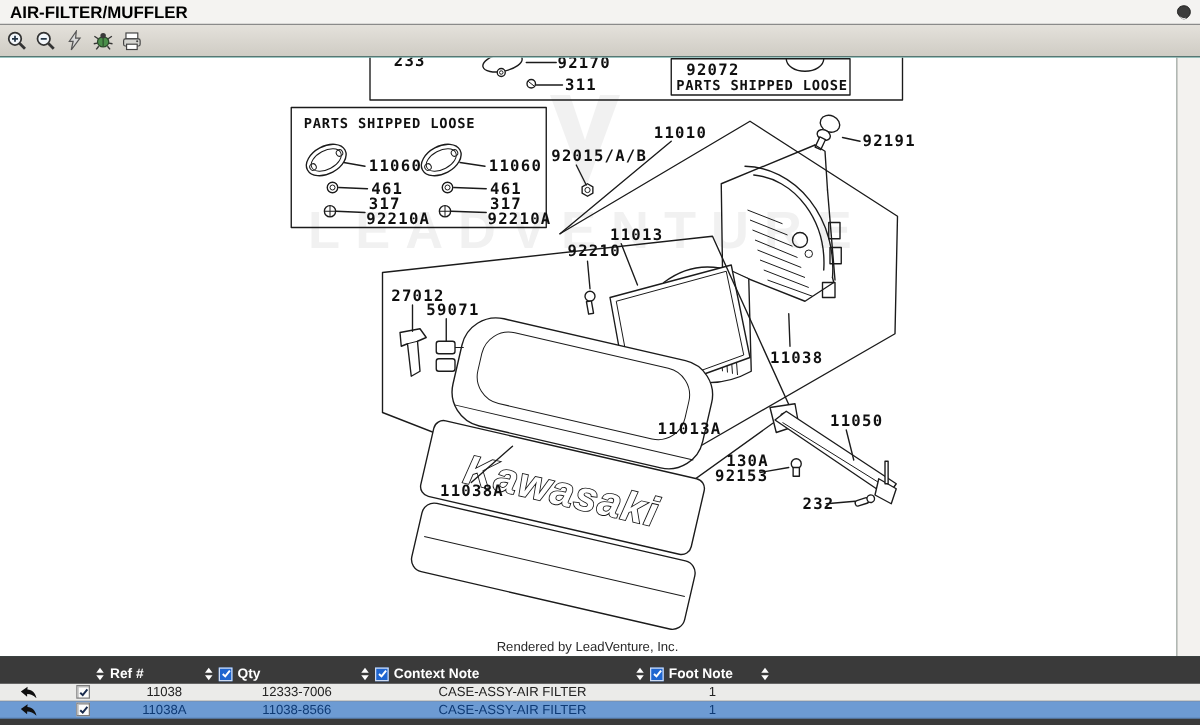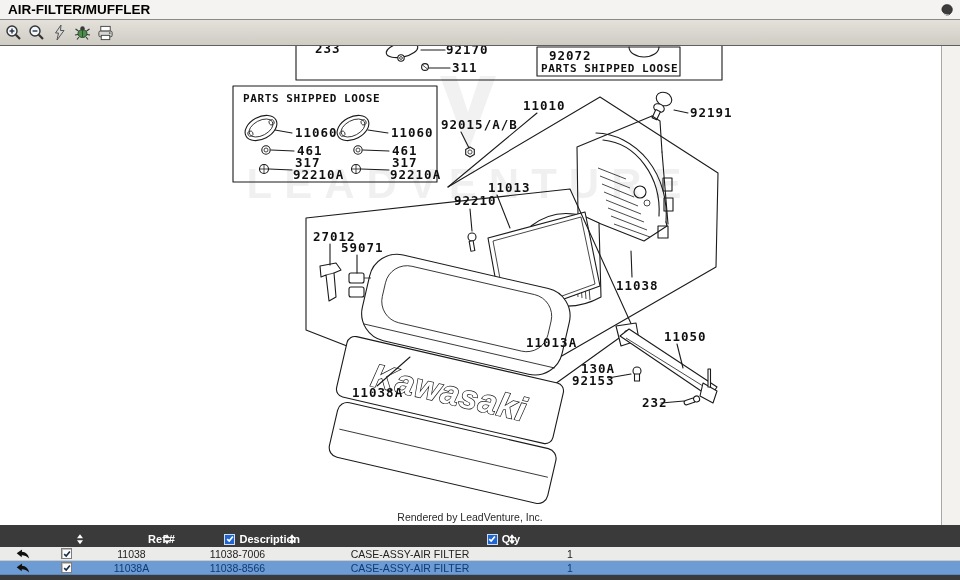--- a/index.html
+++ b/index.html
@@ -26,21 +26,21 @@
   .dlabel{font:bold 12.5px "DejaVu Sans Mono",monospace;letter-spacing:1px;fill:#101010;}
   .dlabel.small{font-size:11px;letter-spacing:0.6px;}
   .wm{opacity:0.055;fill:#000;}
   .brandtxt{font:italic bold 33px "Liberation Sans",sans-serif;letter-spacing:1px;fill:#ffffff;stroke:#141414;stroke-width:1.4px;paint-order:stroke;}
   .renderedby{font:10.5px "Liberation Sans",sans-serif;fill:#2a2a2a;}
 
   
   .tablewrap{position:absolute;top:525px;left:0;width:960px;height:55px;background:#3a3a3a;}
   .tgrid{display:grid;grid-template-columns:45px 43px 87px 125px 220px 100px 185px 1fr;}
   .thead{height:22px;background:#3a3a3a;color:#fff;}
-  .th{position:relative;display:flex;align-items:center;justify-content:flex-end;gap:4px;font-size:11px;font-weight:bold;height:28px;}
+  .th{position:relative;display:flex;align-items:center;justify-content:flex-start;gap:4px;font-size:11px;font-weight:bold;height:28px;}
   .hlbl{white-space:nowrap;}
   .sort{position:absolute;right:5px;top:50%;transform:translateY(-50%);display:flex;flex-direction:column;align-items:center;}
   .sort .su{width:0;height:0;border-left:3.5px solid transparent;border-right:3.5px solid transparent;border-bottom:4px solid #fff;margin-bottom:1.5px;}
   .sort .sd{width:0;height:0;border-left:3.5px solid transparent;border-right:3.5px solid transparent;border-top:4px solid #fff;}
   .hcb{width:11px;height:11px;background:#1f66d0;border:1px solid #cfdcf2;box-sizing:border-box;display:inline-flex;align-items:center;justify-content:center;}
   .hcb svg{width:8px;height:8px;}
   .tr{height:14px;background:#ebebe9;color:#222;border-bottom:1px solid #c9c9c6;box-sizing:border-box;cursor:pointer;}
   .tr.sel{background:#6d9bd3;color:#0e3a75;border-bottom:1px solid #5c88bd;}
   .td{display:flex;align-items:center;justify-content:center;font-size:10.5px;overflow:hidden;white-space:nowrap;}
   .backarrow{display:inline-flex;}
@@ -329,33 +329,45 @@
             <i class="su"></i>
             <i class="sd"></i>
           </span>
         </div>
         <div class="th">
           <span class="hcb">
             <svg viewBox="0 0 10 10">
               <path d="M1.5 5.2 L4 7.6 L8.6 1.8" stroke="#fff" stroke-width="2" fill="none"></path>
             </svg>
           </span>
-          <span class="hlbl">Description</span>
+          <span class="hlbl">Qty</span>
           <span class="sort">
             <i class="su"></i>
             <i class="sd"></i>
           </span>
         </div>
         <div class="th">
           <span class="hcb">
             <svg viewBox="0 0 10 10">
               <path d="M1.5 5.2 L4 7.6 L8.6 1.8" stroke="#fff" stroke-width="2" fill="none"></path>
             </svg>
           </span>
-          <span class="hlbl">Qty</span>
+          <span class="hlbl">Context Note</span>
+          <span class="sort">
+            <i class="su"></i>
+            <i class="sd"></i>
+          </span>
+        </div>
+        <div class="th">
+          <span class="hcb">
+            <svg viewBox="0 0 10 10">
+              <path d="M1.5 5.2 L4 7.6 L8.6 1.8" stroke="#fff" stroke-width="2" fill="none"></path>
+            </svg>
+          </span>
+          <span class="hlbl">Foot Note</span>
           <span class="sort">
             <i class="su"></i>
             <i class="sd"></i>
           </span>
         </div>
       </div>
     <div id="tbody">
         <div class="tr tgrid">
           <div class="td">
             <span class="backarrow">
@@ -365,21 +377,21 @@
             </span>
           </div>
           <div class="td">
             <span class="rcb">
               <svg viewBox="0 0 10 10">
                 <path d="M1.5 5.2 L4 7.6 L8.6 1.8" stroke="#1a2c4e" stroke-width="2" fill="none"></path>
               </svg>
             </span>
           </div>
           <div class="td">11038</div>
-          <div class="td">11038-7006</div>
+          <div class="td">12333-7006</div>
           <div class="td">CASE-ASSY-AIR FILTER</div>
           <div class="td">1</div>
           <div class="td"></div>
           <div class="td"></div>
         </div>
         <div class="tr tgrid sel">
           <div class="td">
             <span class="backarrow">
               <svg viewBox="0 0 18 12">
                 <path d="M2,5 L8.5,0.5 L8.3,3.2 C13,3.4 16,6.5 17,11.5 C13.8,8.3 11,7.3 8.1,7.4 L8,10 Z" fill="#101010"></path>

